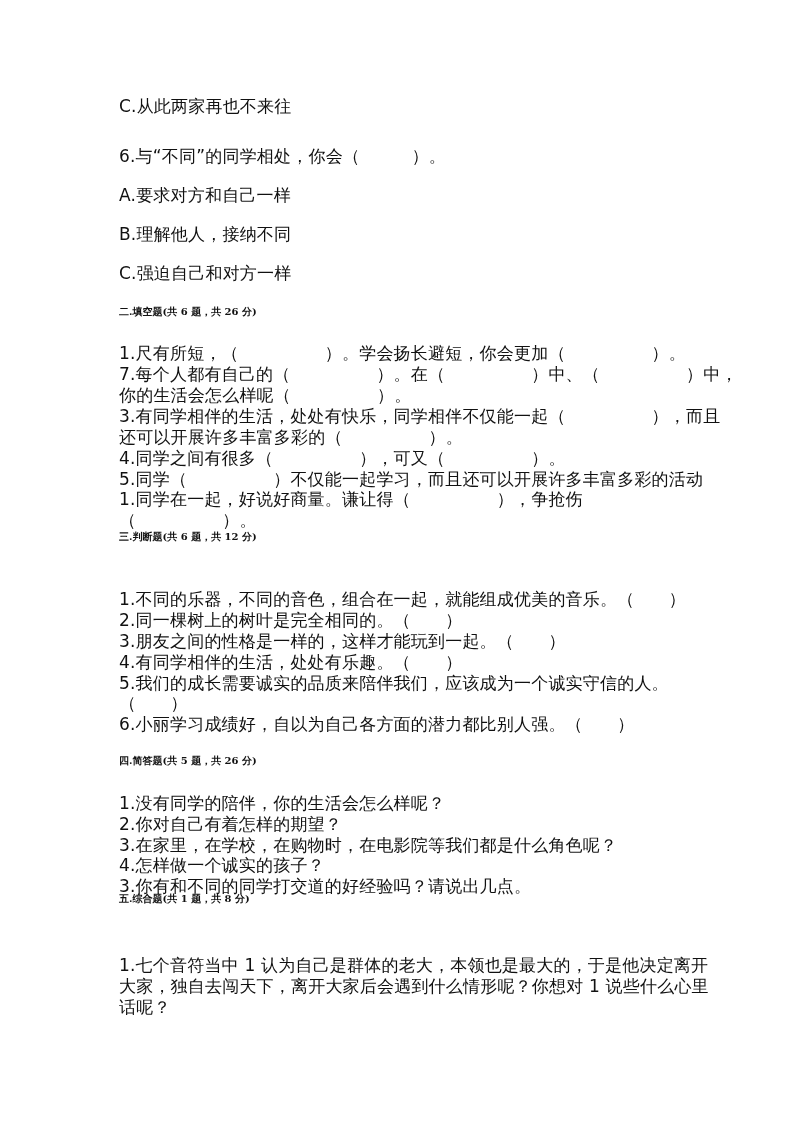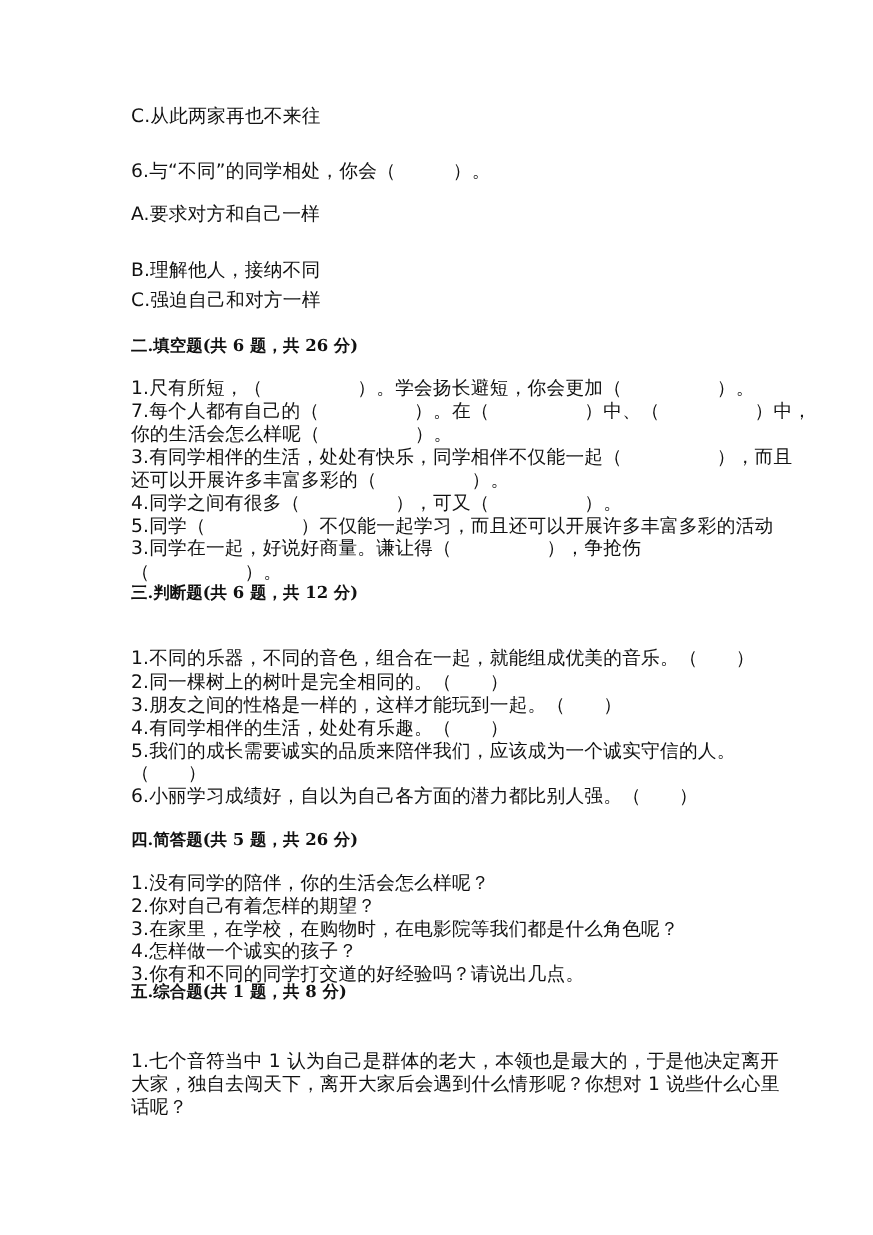--- a/index.html
+++ b/index.html
@@ -9,42 +9,42 @@
       color: #111111;
     }
     .line {
       position: absolute; left: 119px;
       font-size: 17px; line-height: 20.5px; white-space: pre;
       letter-spacing: 0.2px;
     }
     .heading {
       position: absolute; left: 119px;
       font-family: "DejaVu Serif", "Liberation Serif", serif;
-      font-weight: bold; font-size: 15px; white-space: pre;
+      font-weight: bold; font-size: 10px; white-space: pre;
     }
   </style>
 </head>
 <body>
 
 <div>
   <div class="line" style="top:96px">C.从此两家再也不来往</div>
   <div class="line" style="top:146px">6.与“不同”的同学相处，你会（　　　）。</div>
   <div class="line" style="top:185px">A.要求对方和自己一样</div>
-  <div class="line" style="top:236px">B.理解他人，接纳不同</div>
+  <div class="line" style="top:224px">B.理解他人，接纳不同</div>
   <div class="line" style="top:263px">C.强迫自己和对方一样</div>
 
   <div class="heading" style="top:305px">二.填空题(共 6 题，共 26 分)</div>
   <div class="line" style="top:343px">1.尺有所短，（　　　　　）。学会扬长避短，你会更加（　　　　　）。</div>
   <div class="line" style="top:364px">7.每个人都有自己的（　　　　　）。在（　　　　　）中、（　　　　　）中，</div>
   <div class="line" style="top:385px">你的生活会怎么样呢（　　　　　）。</div>
   <div class="line" style="top:406px">3.有同学相伴的生活，处处有快乐，同学相伴不仅能一起（　　　　　），而且</div>
   <div class="line" style="top:427px">还可以开展许多丰富多彩的（　　　　　）。</div>
   <div class="line" style="top:448px">4.同学之间有很多（　　　　　），可又（　　　　　）。</div>
   <div class="line" style="top:469px">5.同学（　　　　　）不仅能一起学习，而且还可以开展许多丰富多彩的活动</div>
-  <div class="line" style="top:489px">3.同学在一起，好说好商量。谦让得（　　　　　），争抢伤</div>
+  <div class="line" style="top:489px">1.同学在一起，好说好商量。谦让得（　　　　　），争抢伤</div>
   <div class="line" style="top:510px">（　　　　　）。</div>
 
   <div class="heading" style="top:530px">三.判断题(共 6 题，共 12 分)</div>
   <div class="line" style="top:589px">1.不同的乐器，不同的音色，组合在一起，就能组成优美的音乐。（　　）</div>
   <div class="line" style="top:610px">2.同一棵树上的树叶是完全相同的。（　　）</div>
   <div class="line" style="top:631px">3.朋友之间的性格是一样的，这样才能玩到一起。（　　）</div>
   <div class="line" style="top:652px">4.有同学相伴的生活，处处有乐趣。（　　）</div>
   <div class="line" style="top:673px">5.我们的成长需要诚实的品质来陪伴我们，应该成为一个诚实守信的人。</div>
   <div class="line" style="top:693px">（　　）</div>
   <div class="line" style="top:714px">6.小丽学习成绩好，自以为自己各方面的潜力都比别人强。（　　）</div>

